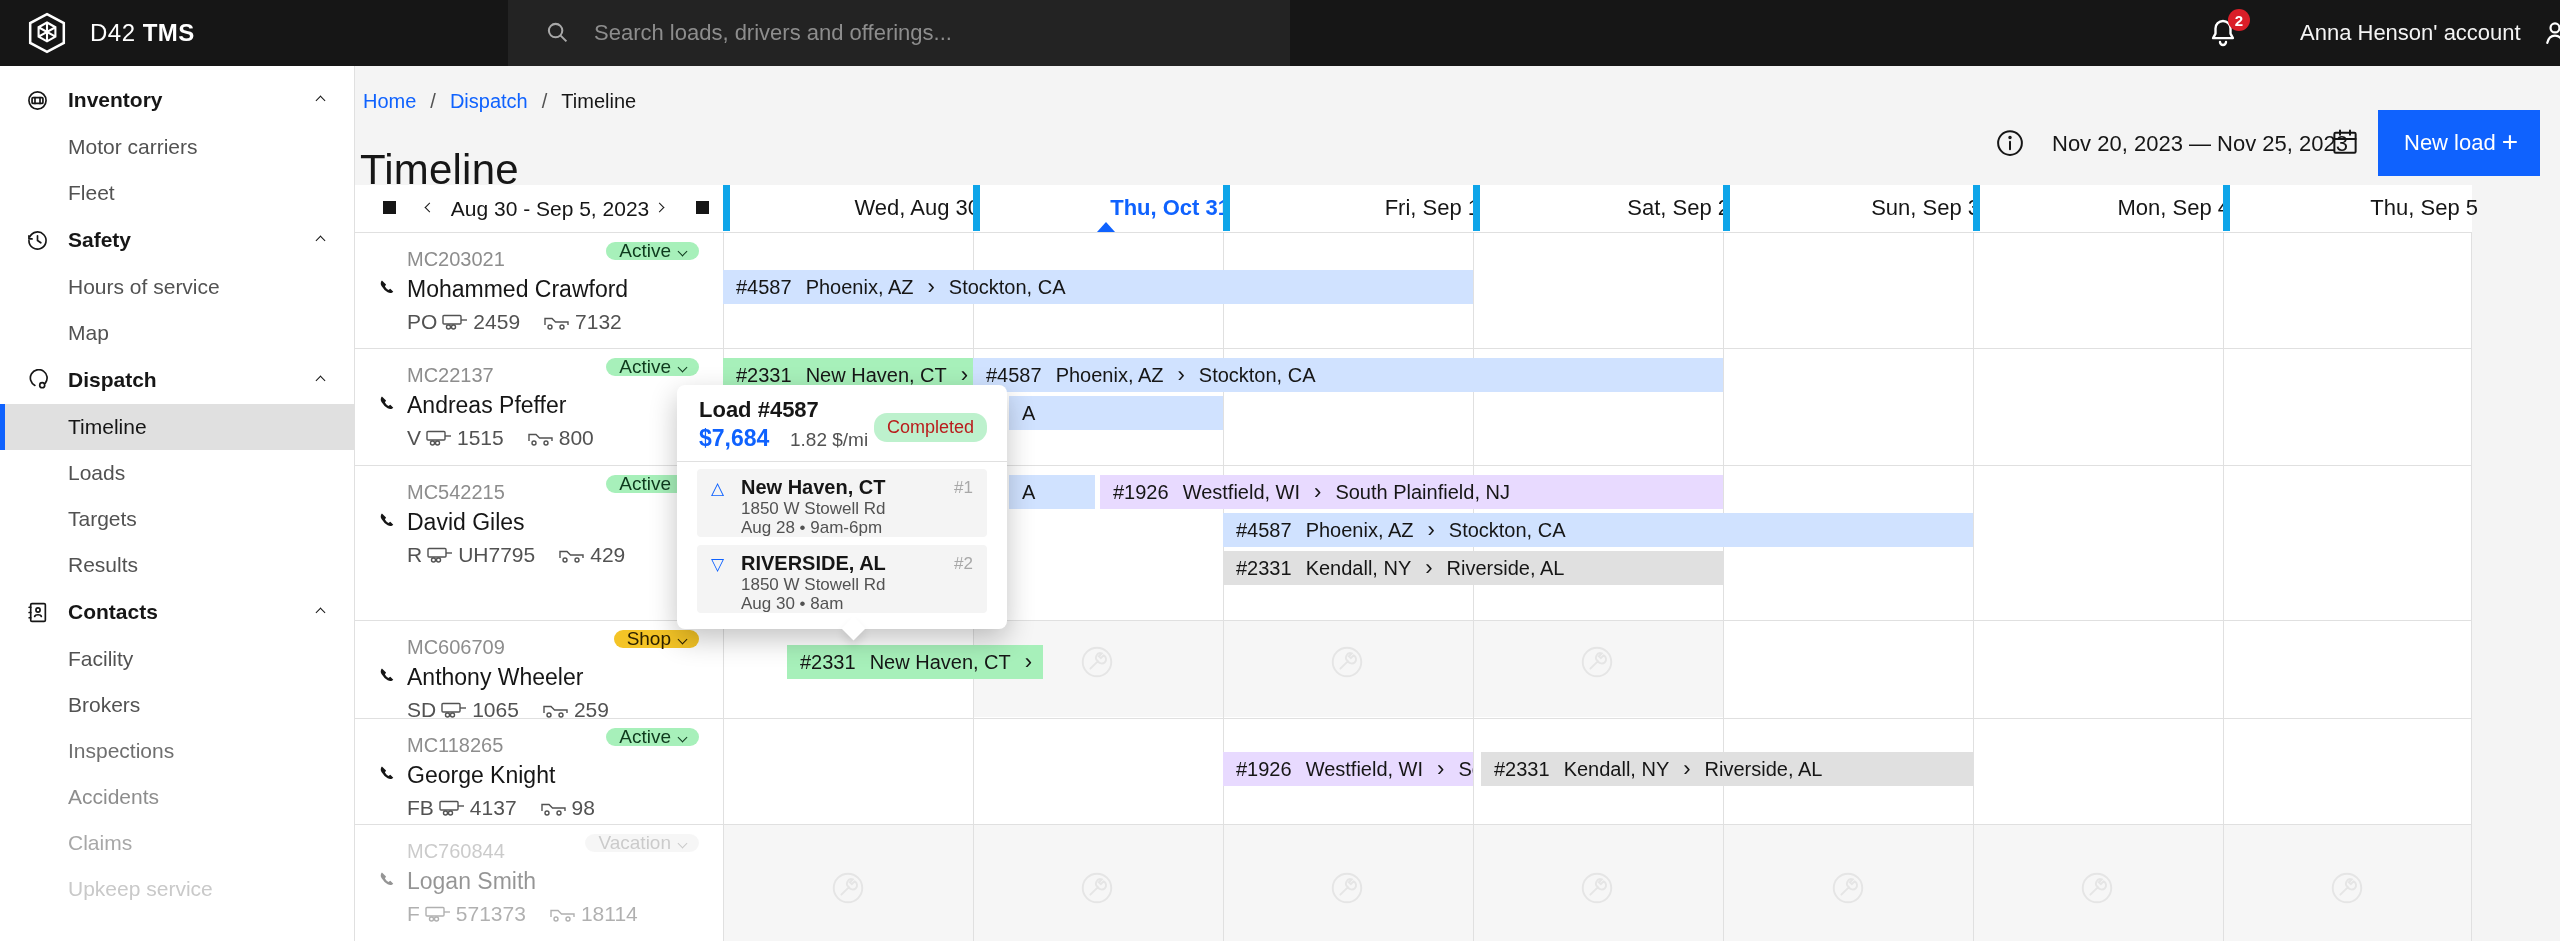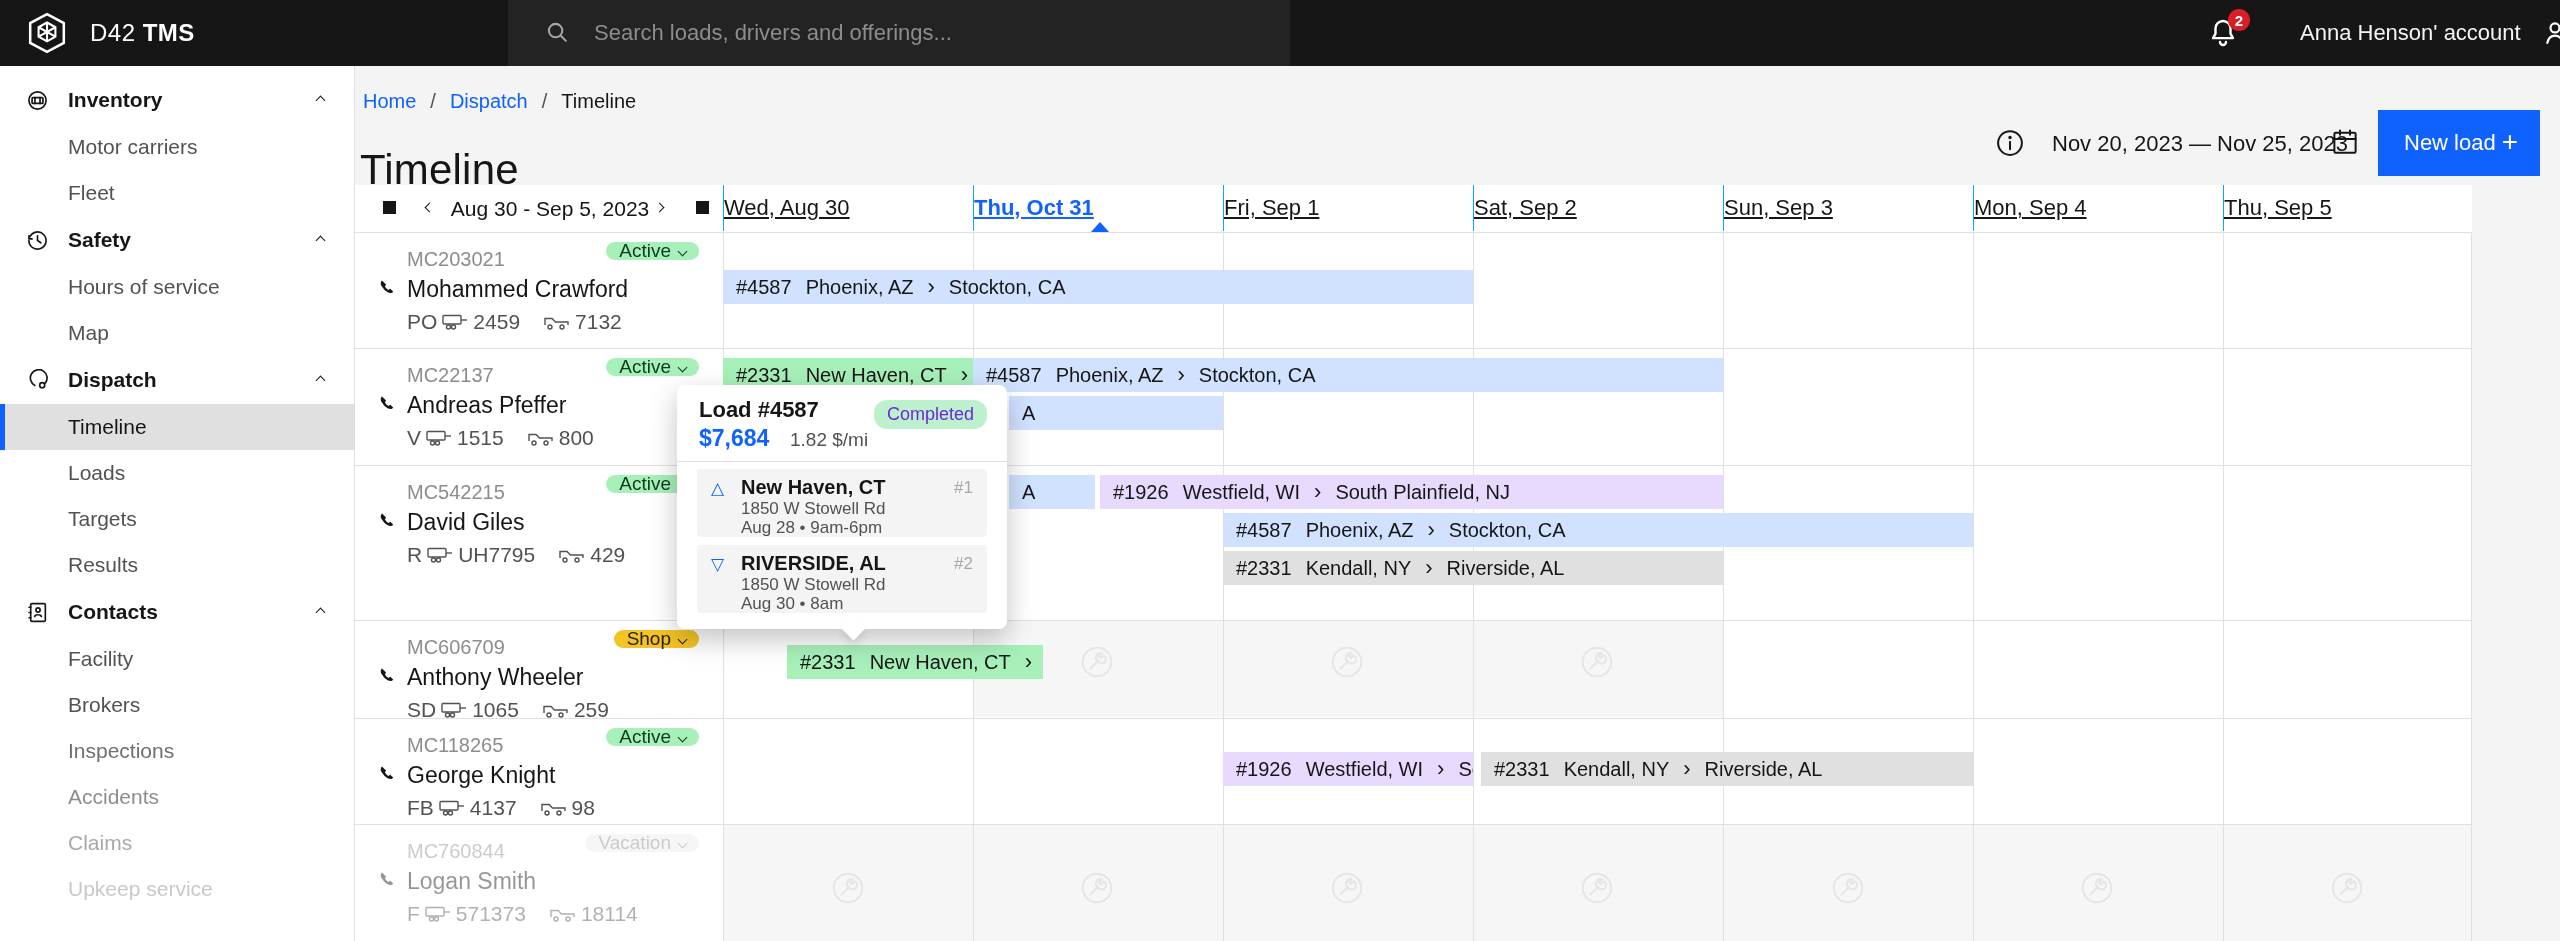--- a/index.html
+++ b/index.html
@@ -46,22 +46,22 @@
   .daterange{position:absolute;left:2052px;top:131px;font-size:22px;cursor:pointer;}
   .cal-btn{position:absolute;left:2330px;top:127px;cursor:pointer;}
   .newload{position:absolute;left:2378px;top:110px;width:162px;height:66px;background:#0f62fe;color:#fff;border:none;
        cursor:pointer;text-align:left;padding:0 0 0 26px;font-size:22px;font-family:"Liberation Sans",sans-serif;}
   .newload .plus{position:absolute;right:22px;top:16px;font-size:28px;font-weight:400;}
   
   .tlhead{position:absolute;left:355px;top:185px;width:2117px;height:47px;background:#fff;border-bottom:1px solid #e0e0e0;z-index:5;}
   .navbtn{position:absolute;top:14px;width:20px;height:20px;cursor:pointer;color:#161616;}
   .navbtn .bar{position:absolute;width:2px;height:13px;background:#161616;top:2px;}
   .period{position:absolute;left:95px;top:0;width:200px;height:47px;line-height:47px;text-align:center;font-size:21px;}
-  .tl-day{position:absolute;top:0;height:46px;width:250px;line-height:46px;text-align:left;font-size:22px;
-       border-left:1px solid #0ea5e9;color:#161616;cursor:pointer;text-decoration:underline;}
+  .tl-day{position:absolute;top:0;height:46px;width:250px;line-height:46px;text-align:right;font-size:22px;
+       border-left:7px solid #0ea5e9;color:#161616;cursor:pointer;}
   .tl-day.sel{color:#0f62fe;font-weight:700;}
   .daymark{position:absolute;left:117px;bottom:-1px;width:0;height:0;
        border-left:9px solid transparent;border-right:9px solid transparent;border-bottom:10px solid #0f62fe;}
   
   .grid{position:absolute;left:355px;top:232px;width:2117px;height:709px;background:#fff;overflow:hidden;}
   .vline{position:absolute;top:0;bottom:0;width:1px;background:#e0e0e0;z-index:1;}
   .hline{position:absolute;left:0;width:2117px;height:1px;background:#e0e0e0;z-index:1;}
   .tint{position:absolute;background:#f6f6f6;z-index:0;}
   .ghost{position:absolute;z-index:1;}
   
@@ -86,21 +86,21 @@
   .bar.blue{background:#d0e2ff;} .bar.green{background:#a7f0ba;}
   .bar.purple{background:#e8daff;} .bar.gray{background:#e0e0e0;}
   
   .tip{position:absolute;left:677px;top:385px;width:330px;height:244px;background:#fff;border-radius:8px;
        box-shadow:0 10px 28px rgba(0,0,0,.24);z-index:20;}
   .tip .arrow{position:absolute;left:168px;bottom:-8px;width:17px;height:17px;background:#fff;transform:rotate(45deg);
        box-shadow:4px 4px 8px rgba(0,0,0,.10);}
   .tip .t-title{position:absolute;left:22px;top:12px;font-size:22px;font-weight:700;}
   .tip .t-price{position:absolute;left:22px;top:40px;font-size:23px;font-weight:700;color:#0f62fe;}
   .tip .t-rate{position:absolute;left:113px;top:44px;font-size:19px;color:#525252;}
-  .tip .t-pill{position:absolute;right:20px;top:15px;background:#bdf1cd;color:#6d28d9;font-size:18px;
+  .tip .t-pill{position:absolute;right:20px;top:28px;background:#bdf1cd;color:#b91c1c;font-size:18px;
        border-radius:13px;padding:4px 13px;}
   .tip .t-div{position:absolute;left:0;right:0;top:76px;height:1px;background:#e0e0e0;}
   .stop{position:absolute;left:20px;width:290px;height:68px;background:#f4f4f4;border-radius:4px;}
   .stop .tri{position:absolute;left:14px;top:9px;color:#0f62fe;font-size:17px;}
   .stop .city{position:absolute;left:44px;top:7px;font-size:20px;font-weight:700;}
   .stop .seq{position:absolute;right:14px;top:9px;font-size:17px;color:#a8a8a8;}
   .stop .addr{position:absolute;left:44px;top:30px;font-size:17px;color:#525252;}
   .stop .time{position:absolute;left:44px;top:49px;font-size:17px;color:#525252;}
   svg.ic{stroke:#161616;fill:none;stroke-width:1.6;stroke-linecap:round;stroke-linejoin:round;}
   svg.white{stroke:#fff;} svg.dim{stroke:#a8a8a8;} svg.mid{stroke:#525252;stroke-width:1.4;}

